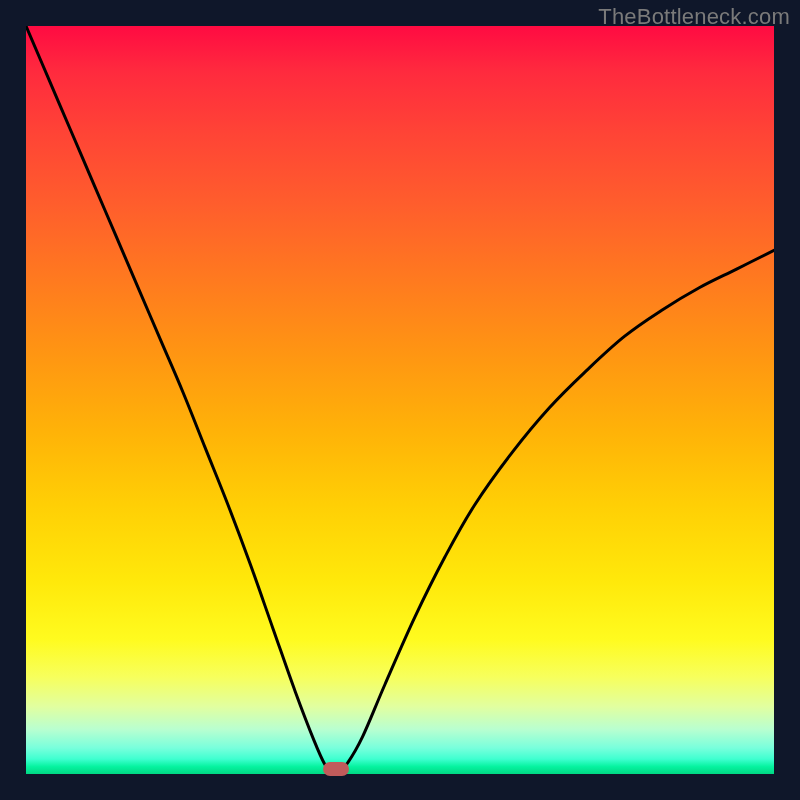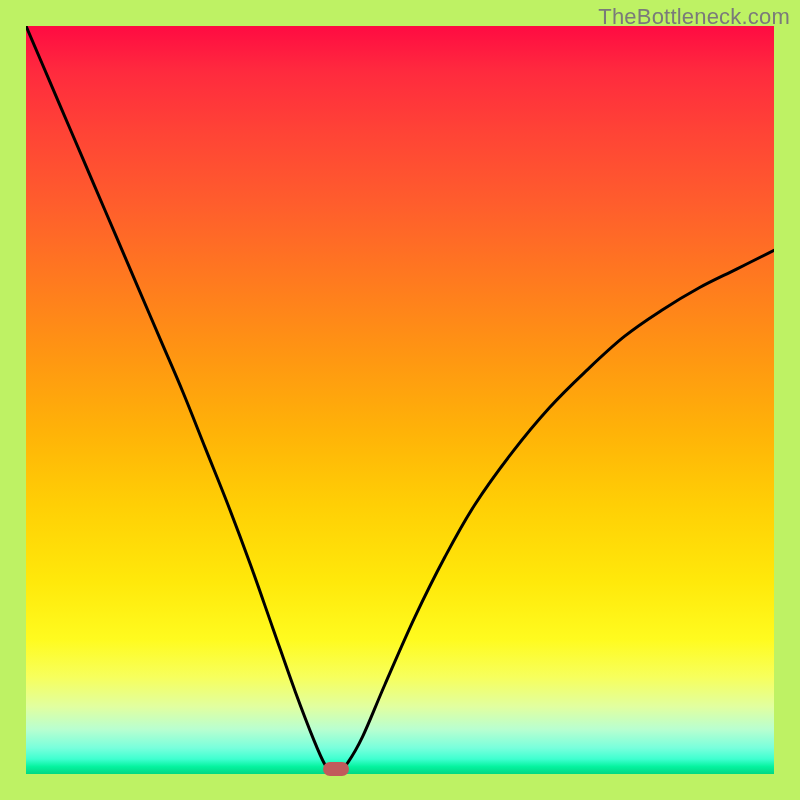--- a/index.html
+++ b/index.html
@@ -8,21 +8,21 @@
     width: 800px;
     height: 800px;
     background: #000000;
     font-family: Arial, Helvetica, sans-serif;
     overflow: hidden;
   }
   .frame {
     position: relative;
     width: 800px;
     height: 800px;
-    background: #bef264;
+    background: #0f172a;
   }
   .plot {
     position: absolute;
     left: 26px;
     top: 26px;
     width: 748px;
     height: 748px;
     background: linear-gradient(to bottom,
       #ff0b42 0%,
       #ff2a3e 6%,

